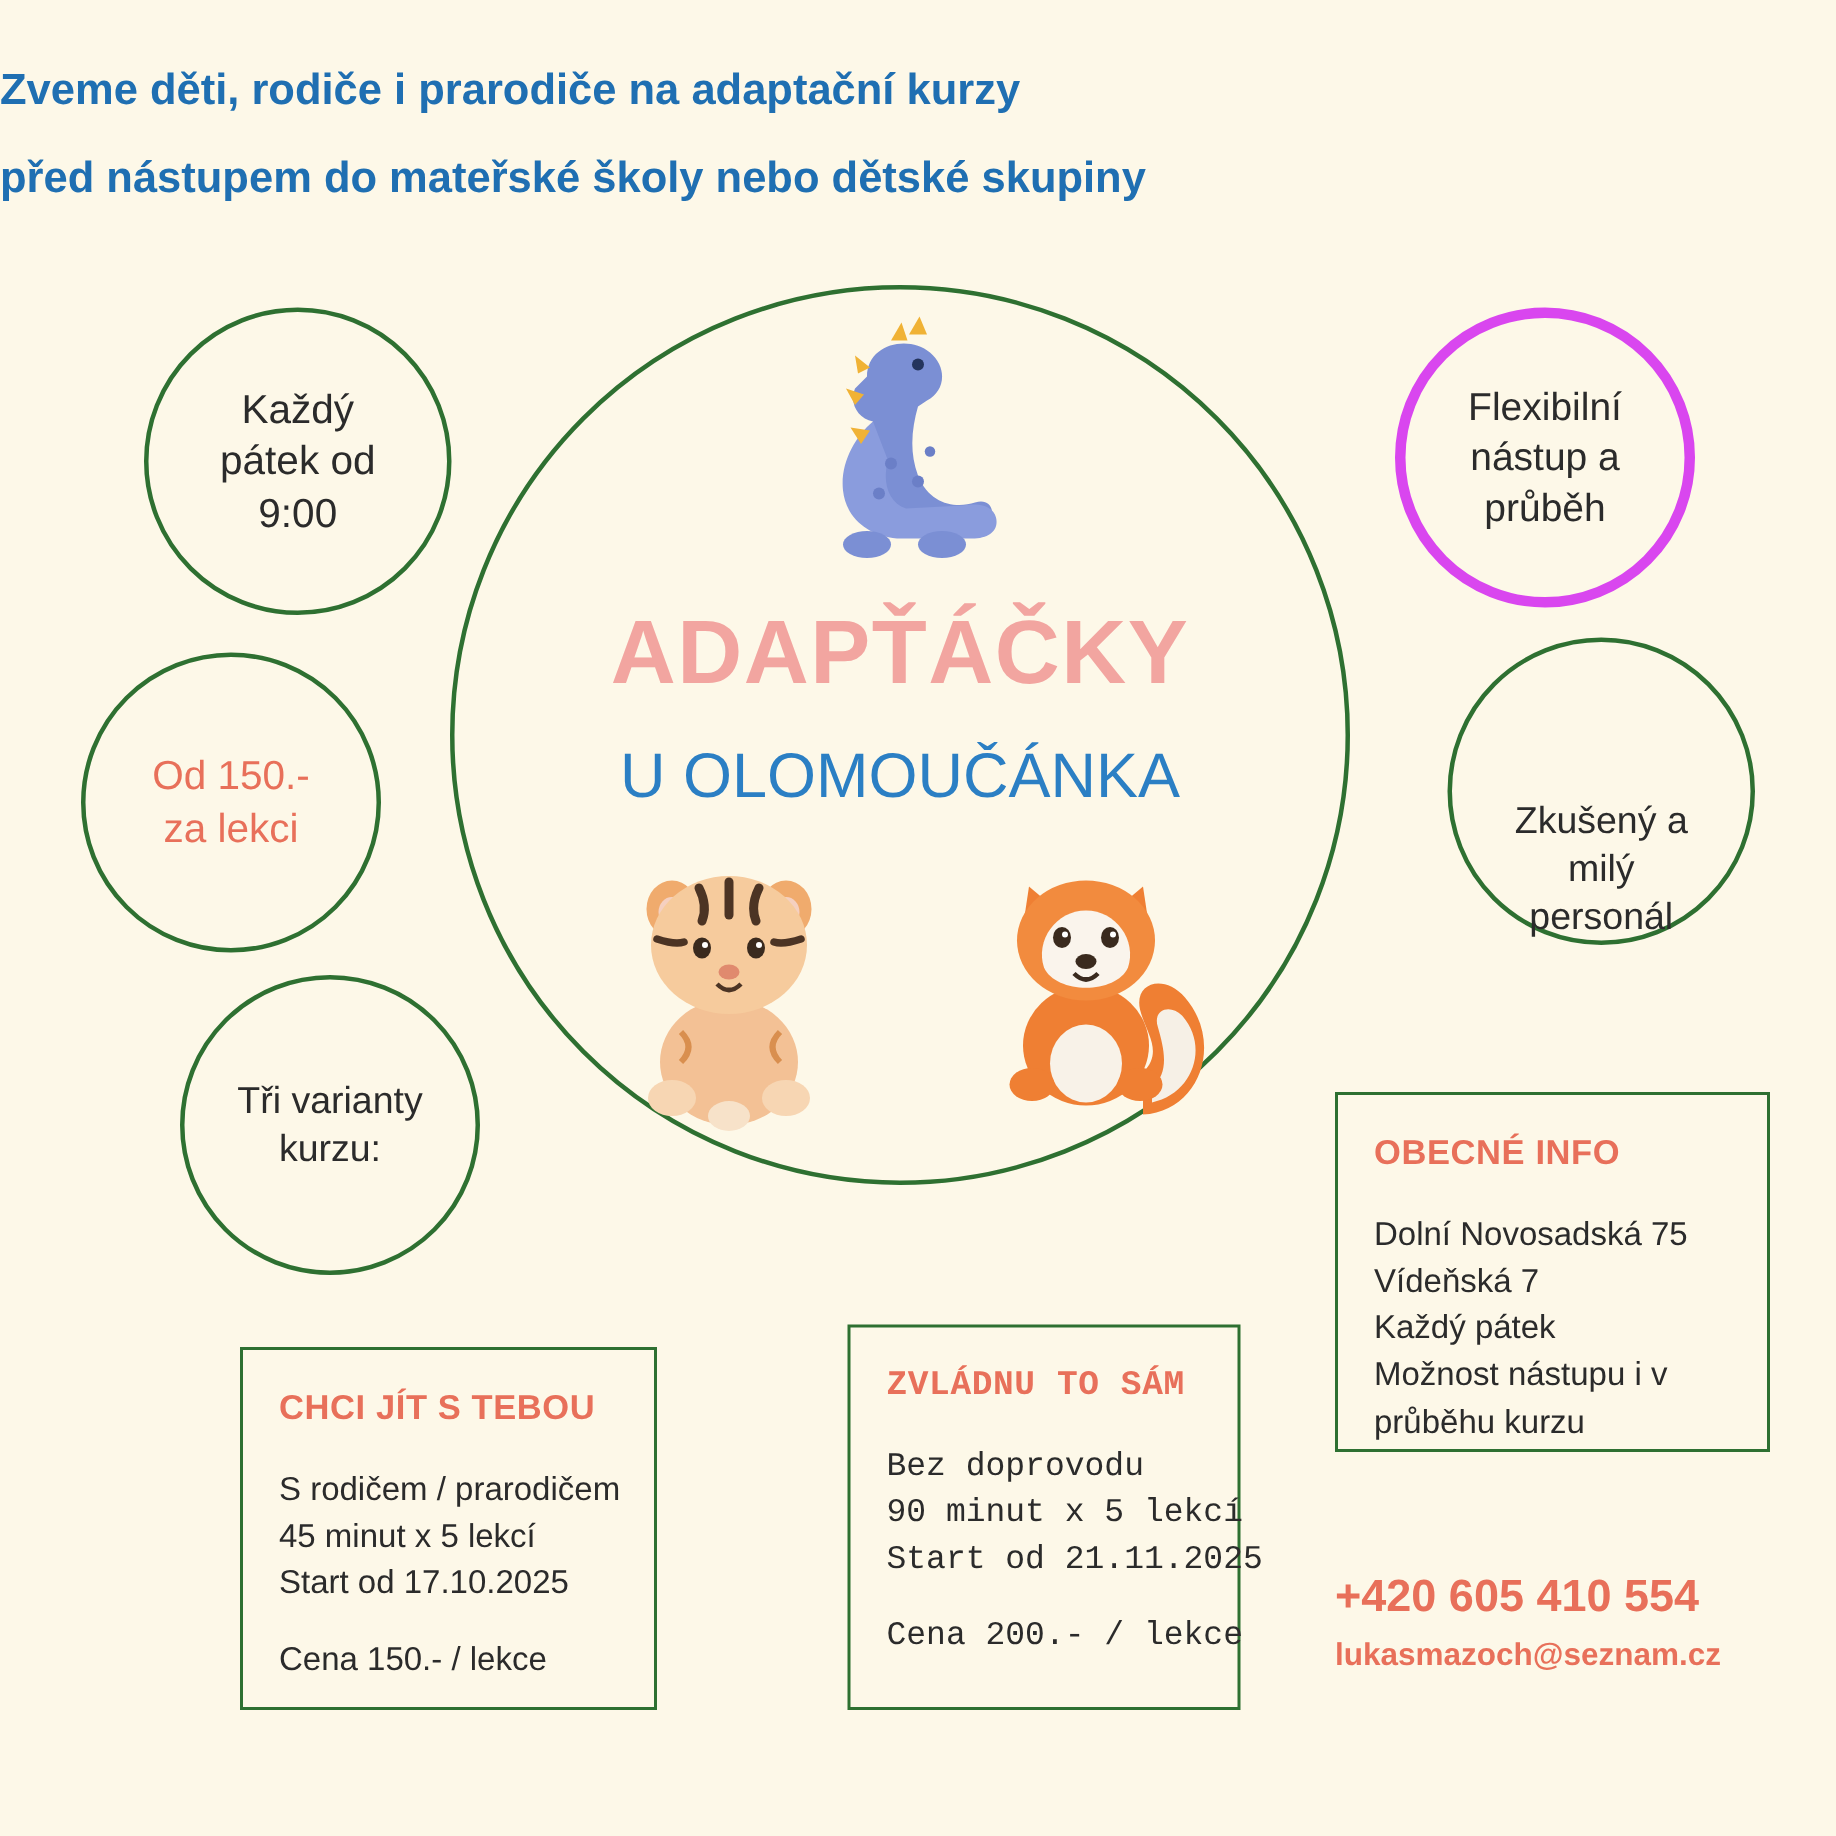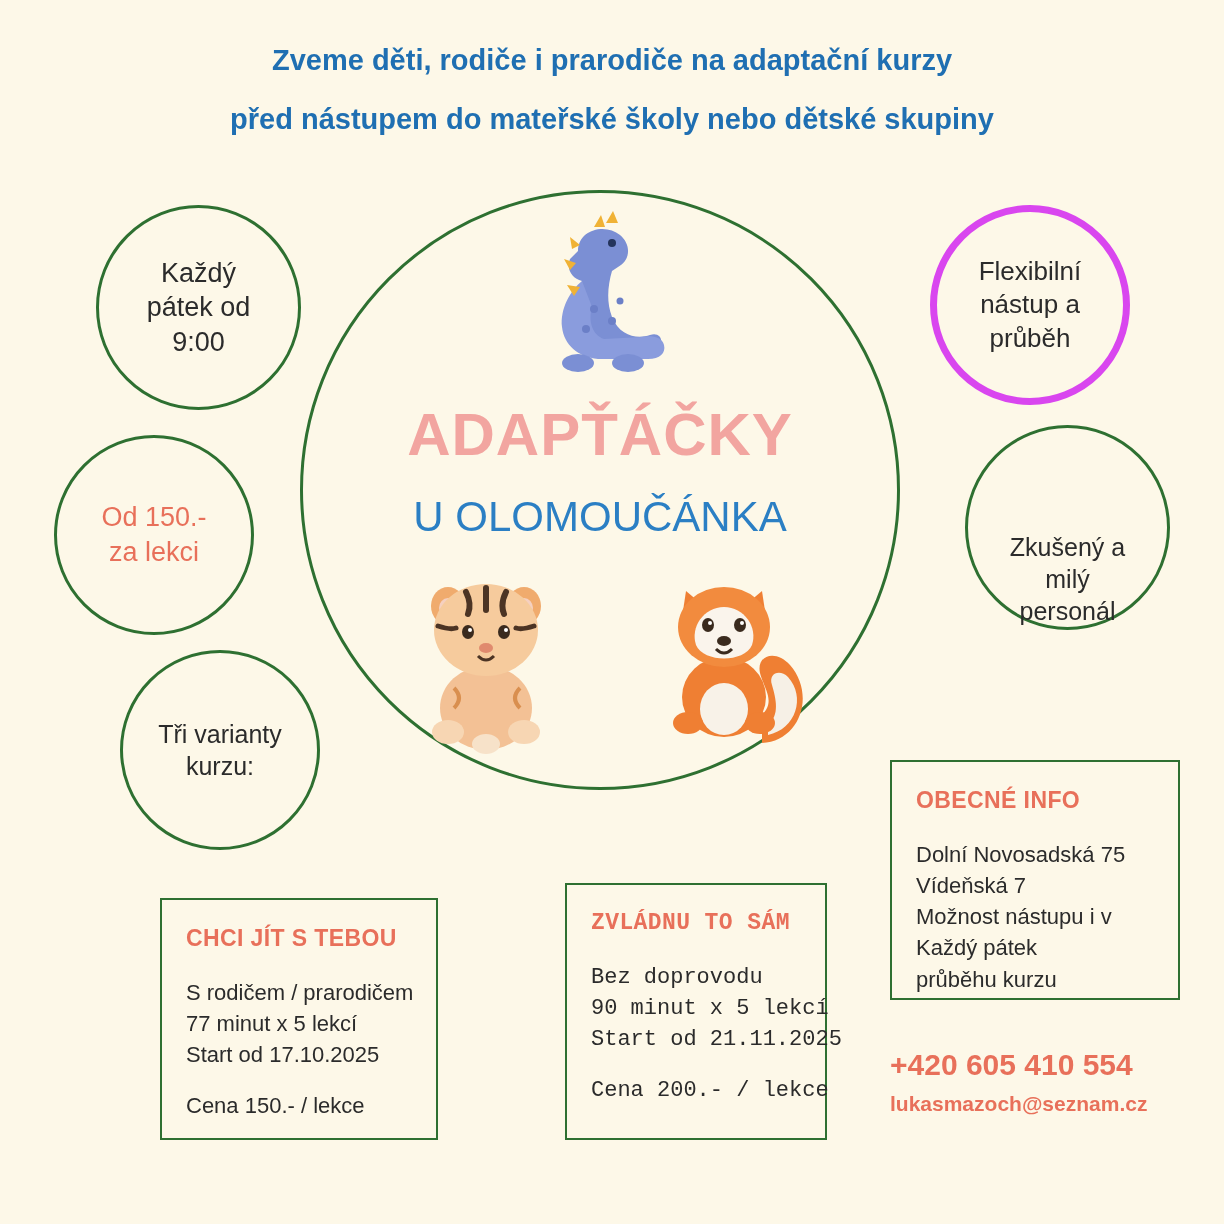--- a/index.html
+++ b/index.html
@@ -18,21 +18,21 @@
     position: absolute;
     inset: 0;
   }
 
   
   .headline {
     position: absolute;
     top: 46px;
     left: 0;
     width: 100%;
-    text-align: center;
+    text-align: left;
     color: #1f6fb2;
     font-size: 29px;
     font-weight: bold;
     line-height: 1.0;
   }
   .headline .line2 {
     margin-top: 30px;
   }
 
   
@@ -108,21 +108,21 @@
   .box-title {
     color: #e8705a;
     font-weight: bold;
     font-size: 23px;
     letter-spacing: 0.4px;
     margin-bottom: 22px;
   }
   .box-line { white-space: pre; }
   .box-gap { height: 20px; }
 
-  .box-general { left: 890px; top: 760px; width: 290px; height: 240px; }
+  .box-general { left: 890px; top: 728px; width: 290px; height: 240px; }
   .box-withyou { left: 160px; top: 898px; width: 278px; height: 242px; }
   .box-alone   { left: 565px; top: 883px; width: 262px; height: 257px; font-family: Liberation Mono, monospace; }
 
   
   .contact {
     position: absolute;
     left: 890px;
     top: 1048px;
     color: #e8705a;
     font-weight: bold;
@@ -247,29 +247,29 @@
   <div class="circle circle-green c-staff txt-dark">
     <span style="white-space:pre-line">Zkušený a
 milý
 personál</span>
   </div>
 
   <div class="box box-general">
     <div class="box-title">OBECNÉ INFO</div>
     <div class="box-line">Dolní Novosadská 75</div>
     <div class="box-line">Vídeňská 7</div>
+    <div class="box-line">Každý pátek</div>
     <div class="box-line">Možnost nástupu i v</div>
-    <div class="box-line">Každý pátek</div>
     <div class="box-line">průběhu kurzu</div>
   </div>
 
   <div class="box box-withyou">
     <div class="box-title">CHCI JÍT S TEBOU</div>
     <div class="box-line">S rodičem / prarodičem</div>
-    <div class="box-line">77 minut x 5 lekcí</div>
+    <div class="box-line">45 minut x 5 lekcí</div>
     <div class="box-line">Start od 17.10.2025</div>
     <div class="box-gap"></div>
     <div class="box-line">Cena 150.- / lekce</div>
   </div>
 
   <div class="box box-alone">
     <div class="box-title">ZVLÁDNU TO  SÁM</div>
     <div class="box-line">Bez doprovodu</div>
     <div class="box-line">90 minut x 5 lekcí</div>
     <div class="box-line">Start od 21.11.2025</div>

